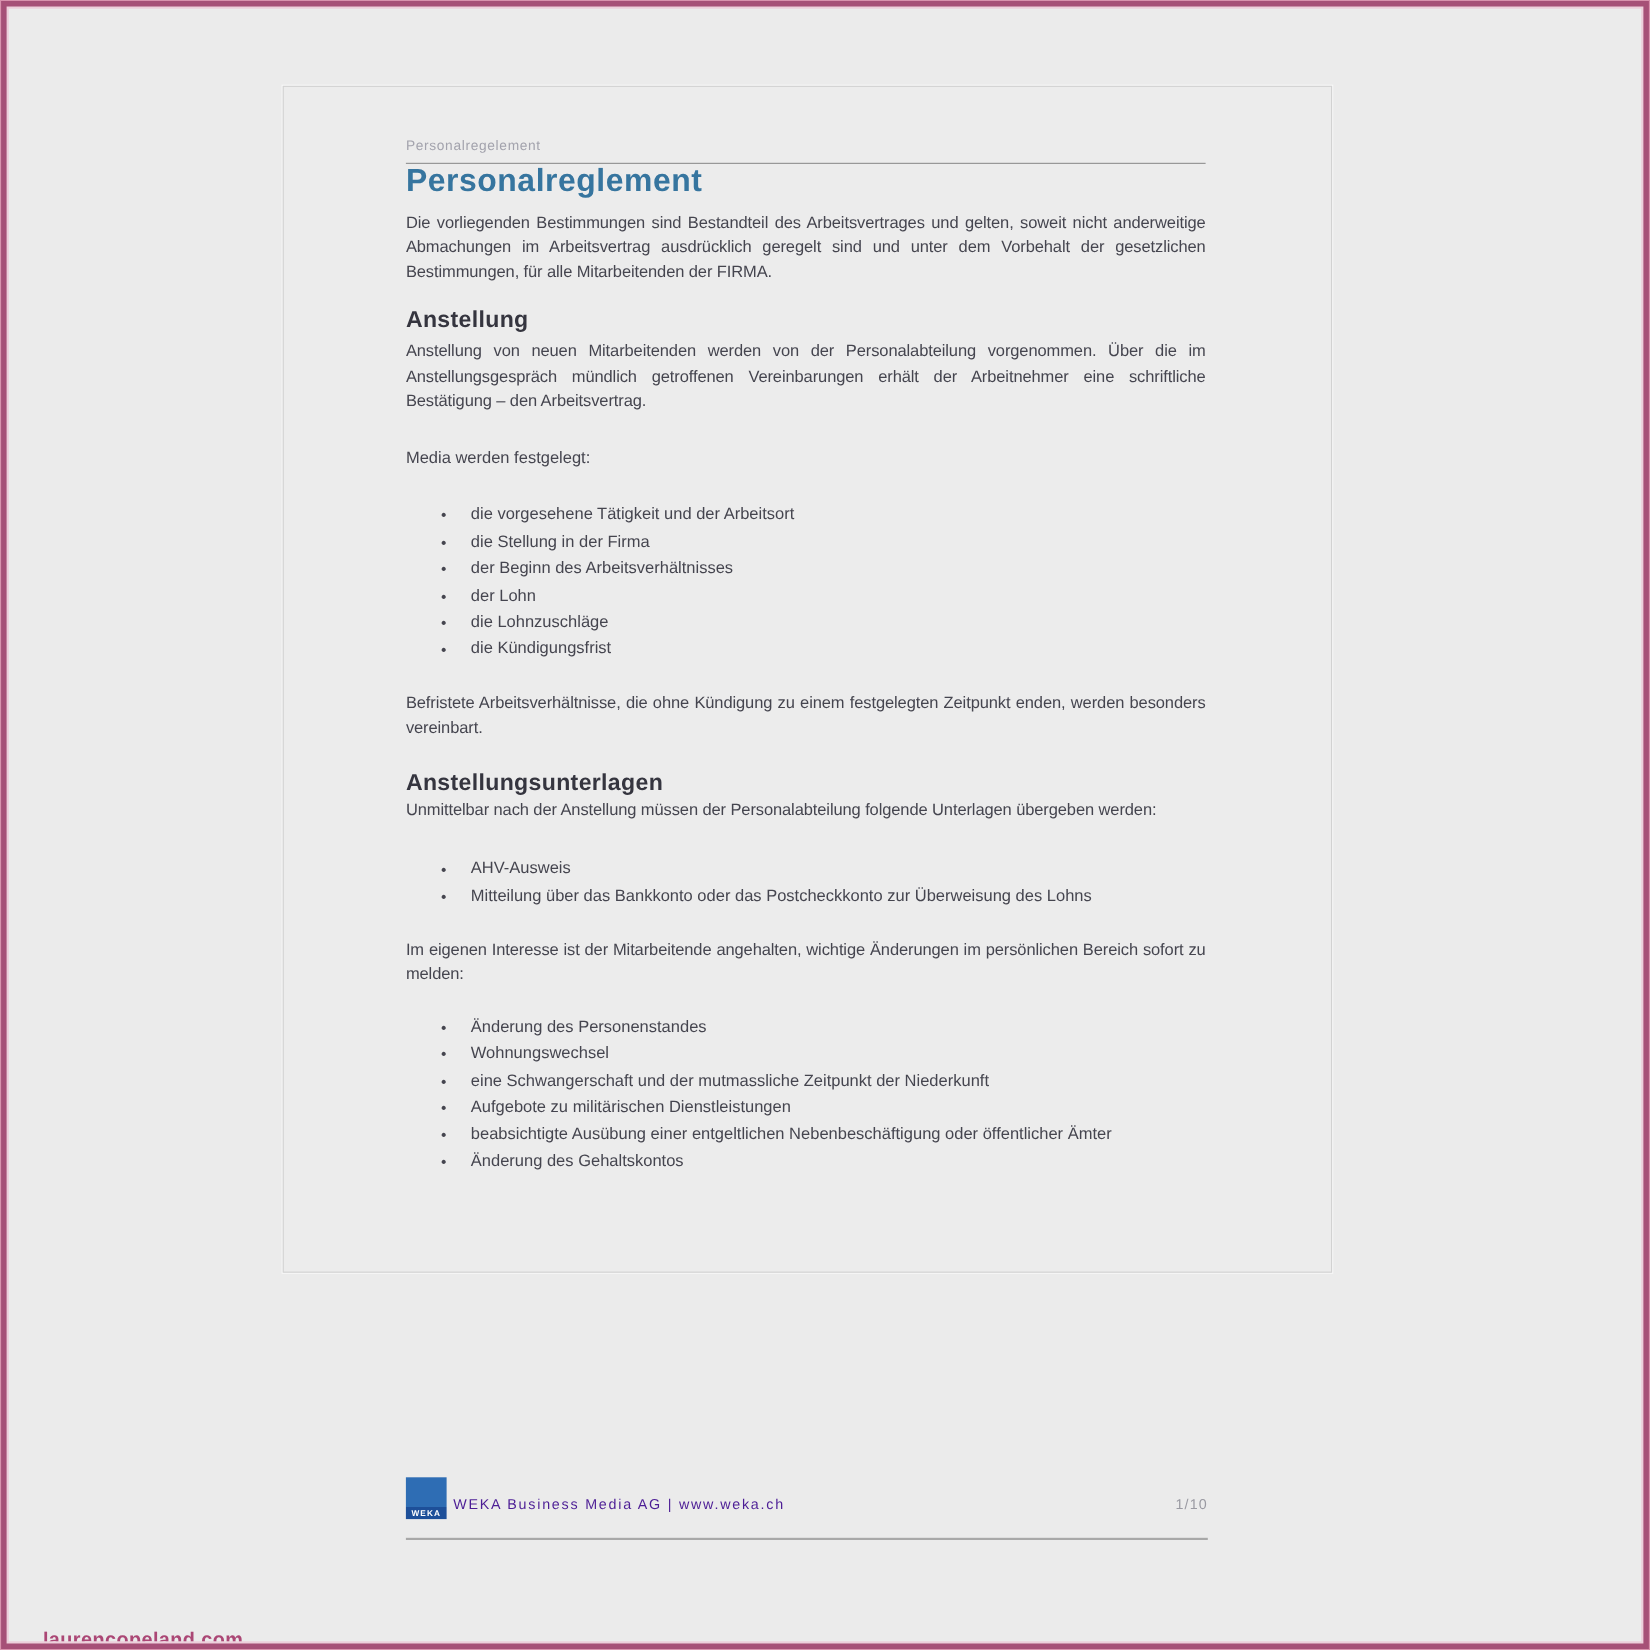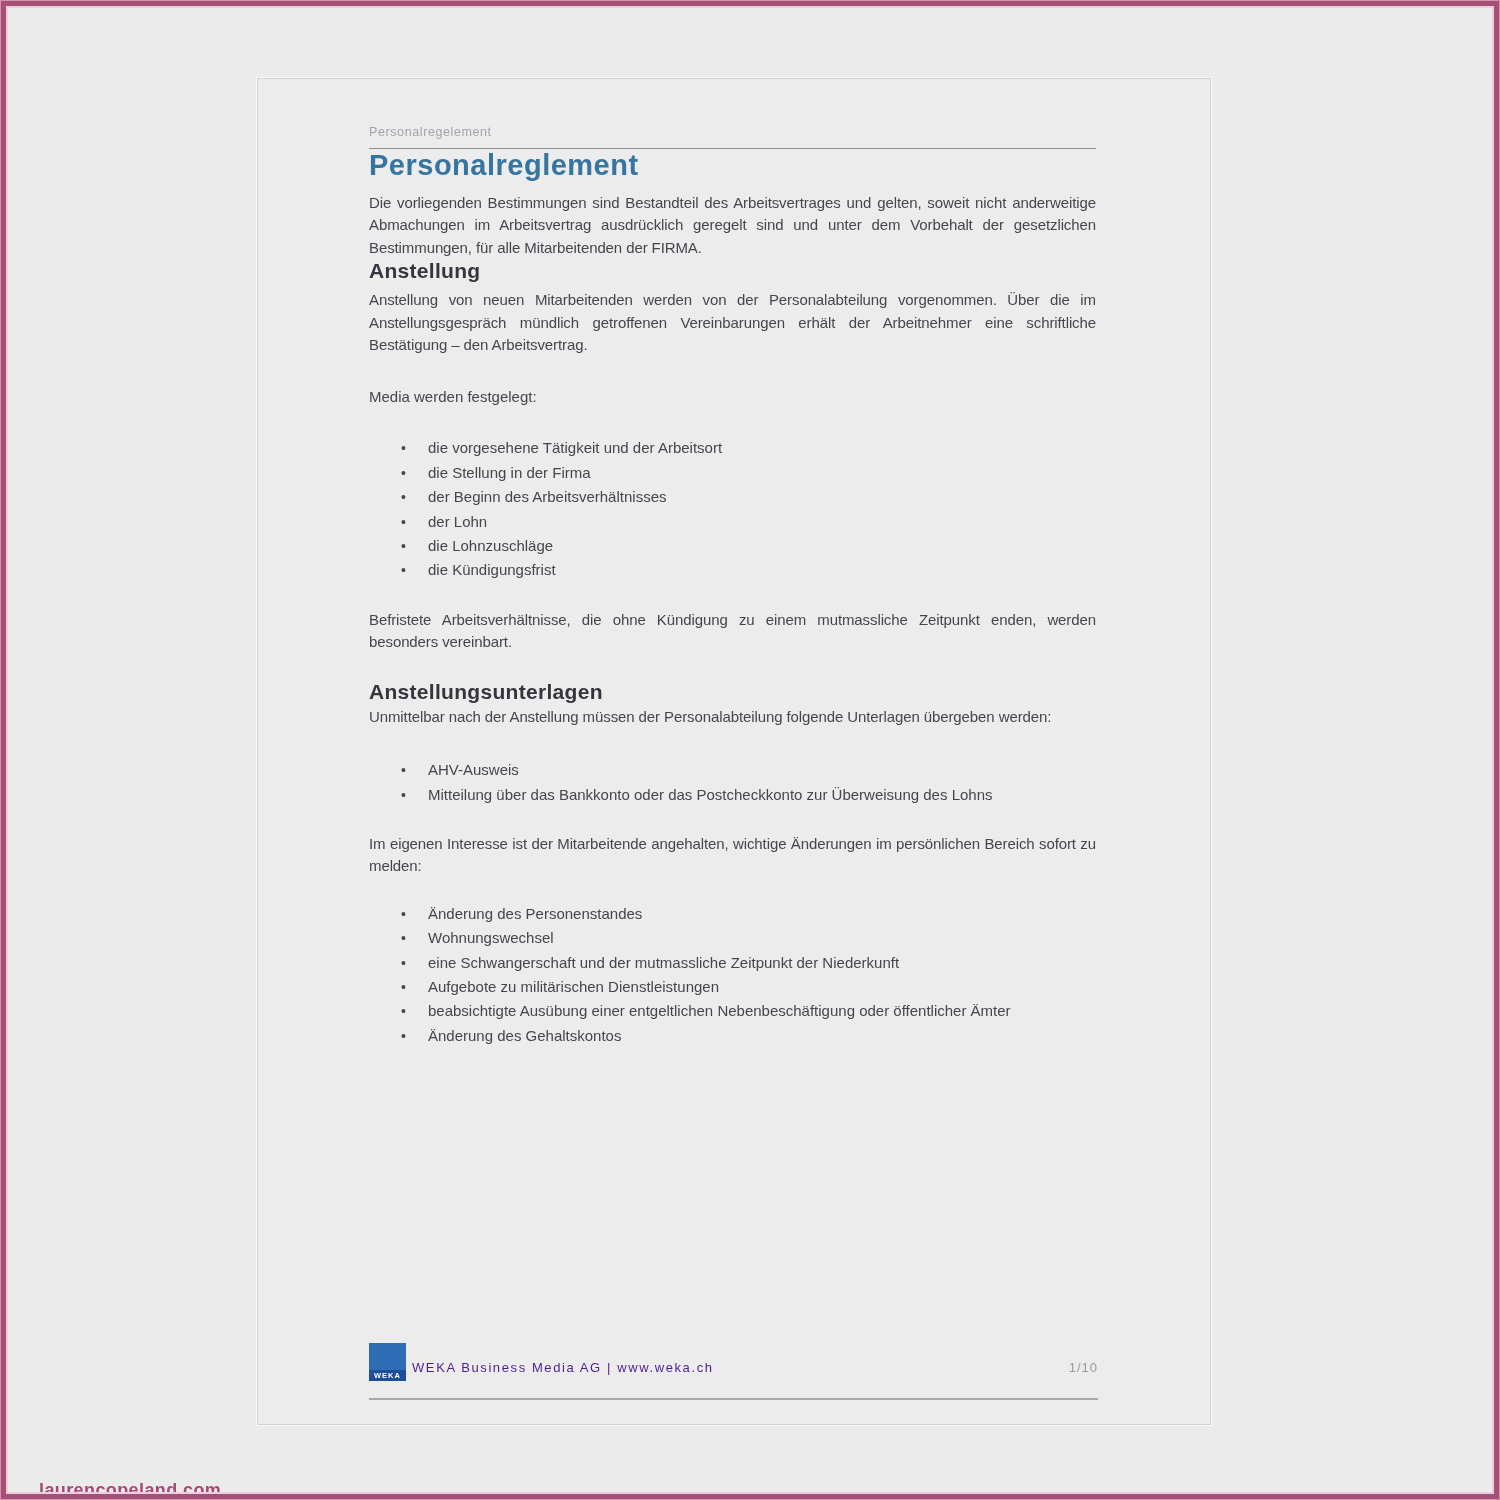--- a/index.html
+++ b/index.html
@@ -12,21 +12,21 @@
   
   .frame {
     position:fixed; inset:0; z-index:50; pointer-events:none;
     box-shadow: inset 0 0 0 1px #d892ad,
                 inset 0 0 0 6px var(--frame-pink,#a65077),
                 inset 0 0 0 8px #edcfdb;
   }
   
   .page {
     position:absolute; left:257px; top:78px;
-    width:954px; height:1347px;
+    width:954px; height:1079px;
     background:#ececec;
     border:1px solid #d2d2d2;
     box-shadow:0 0 0 1px #f8f8f8;
   }
   .content { padding:46px 114px 0 111px; }
 
   .doc-header {
     font-size:12.5px; color:#a3a3ad; letter-spacing:0.6px;
     padding-bottom:9px; border-bottom:1px solid #8f8f8f;
   }
@@ -44,21 +44,21 @@
   }
   .intro { font-size:15px; line-height:22px; }
   ul.blist { list-style:none; }
   ul.blist li {
     position:relative; padding-left:59px;
     font-size:15px; line-height:24.4px;
   }
   ul.blist li .dot {
     position:absolute; left:32px; top:0; font-size:14px; color:#45454f;
   }
-  .mt10{margin-top:10px;} .mt20{} .mt6{margin-top:6px;}
+  .mt10{margin-top:10px;} .mt20{margin-top:20px;} .mt6{margin-top:6px;}
   .mt30{margin-top:30px;} .mt28{margin-top:28px;} .mt26{margin-top:26px;}
   .mt2{margin-top:2px;} .mt24{margin-top:24px;}
 
   
   .footer {
     position:absolute; left:111px; width:729px; top:1264px;
     display:flex; align-items:flex-end;
     border-bottom:2px solid #a8a8a8; padding-bottom:19px;
   }
   .weka-logo { width:37px; height:38px; margin-bottom:-2px; }
@@ -101,21 +101,21 @@
 
     <ul class="blist mt28">
       <li><span class="dot">•</span><span>die vorgesehene Tätigkeit und der Arbeitsort</span></li>
       <li><span class="dot">•</span><span>die Stellung in der Firma</span></li>
       <li><span class="dot">•</span><span>der Beginn des Arbeitsverhältnisses</span></li>
       <li><span class="dot">•</span><span>der Lohn</span></li>
       <li><span class="dot">•</span><span>die Lohnzuschläge</span></li>
       <li><span class="dot">•</span><span>die Kündigungsfrist</span></li>
     </ul>
 
-    <p class="para mt26">Befristete Arbeitsverhältnisse, die ohne Kündigung zu einem mutmassliche Zeitpunkt enden, werden besonders vereinbart.</p>
+    <p class="para mt26">Befristete Arbeitsverhältnisse, die ohne Kündigung zu einem festgelegten Zeitpunkt enden, werden besonders vereinbart.</p>
 
     <h2 class="h2 mt26">Anstellungsunterlagen</h2>
     <p class="para mt2">Unmittelbar nach der Anstellung müssen der Personalabteilung folgende Unterlagen übergeben werden:</p>
 
     <ul class="blist mt30">
       <li><span class="dot">•</span><span>AHV-Ausweis</span></li>
       <li><span class="dot">•</span><span>Mitteilung über das Bankkonto oder das Postcheckkonto zur Überweisung des Lohns</span></li>
     </ul>
 
     <p class="para mt26">Im eigenen Interesse ist der Mitarbeitende angehalten, wichtige Änderungen im persönlichen Bereich sofort zu melden:</p>

